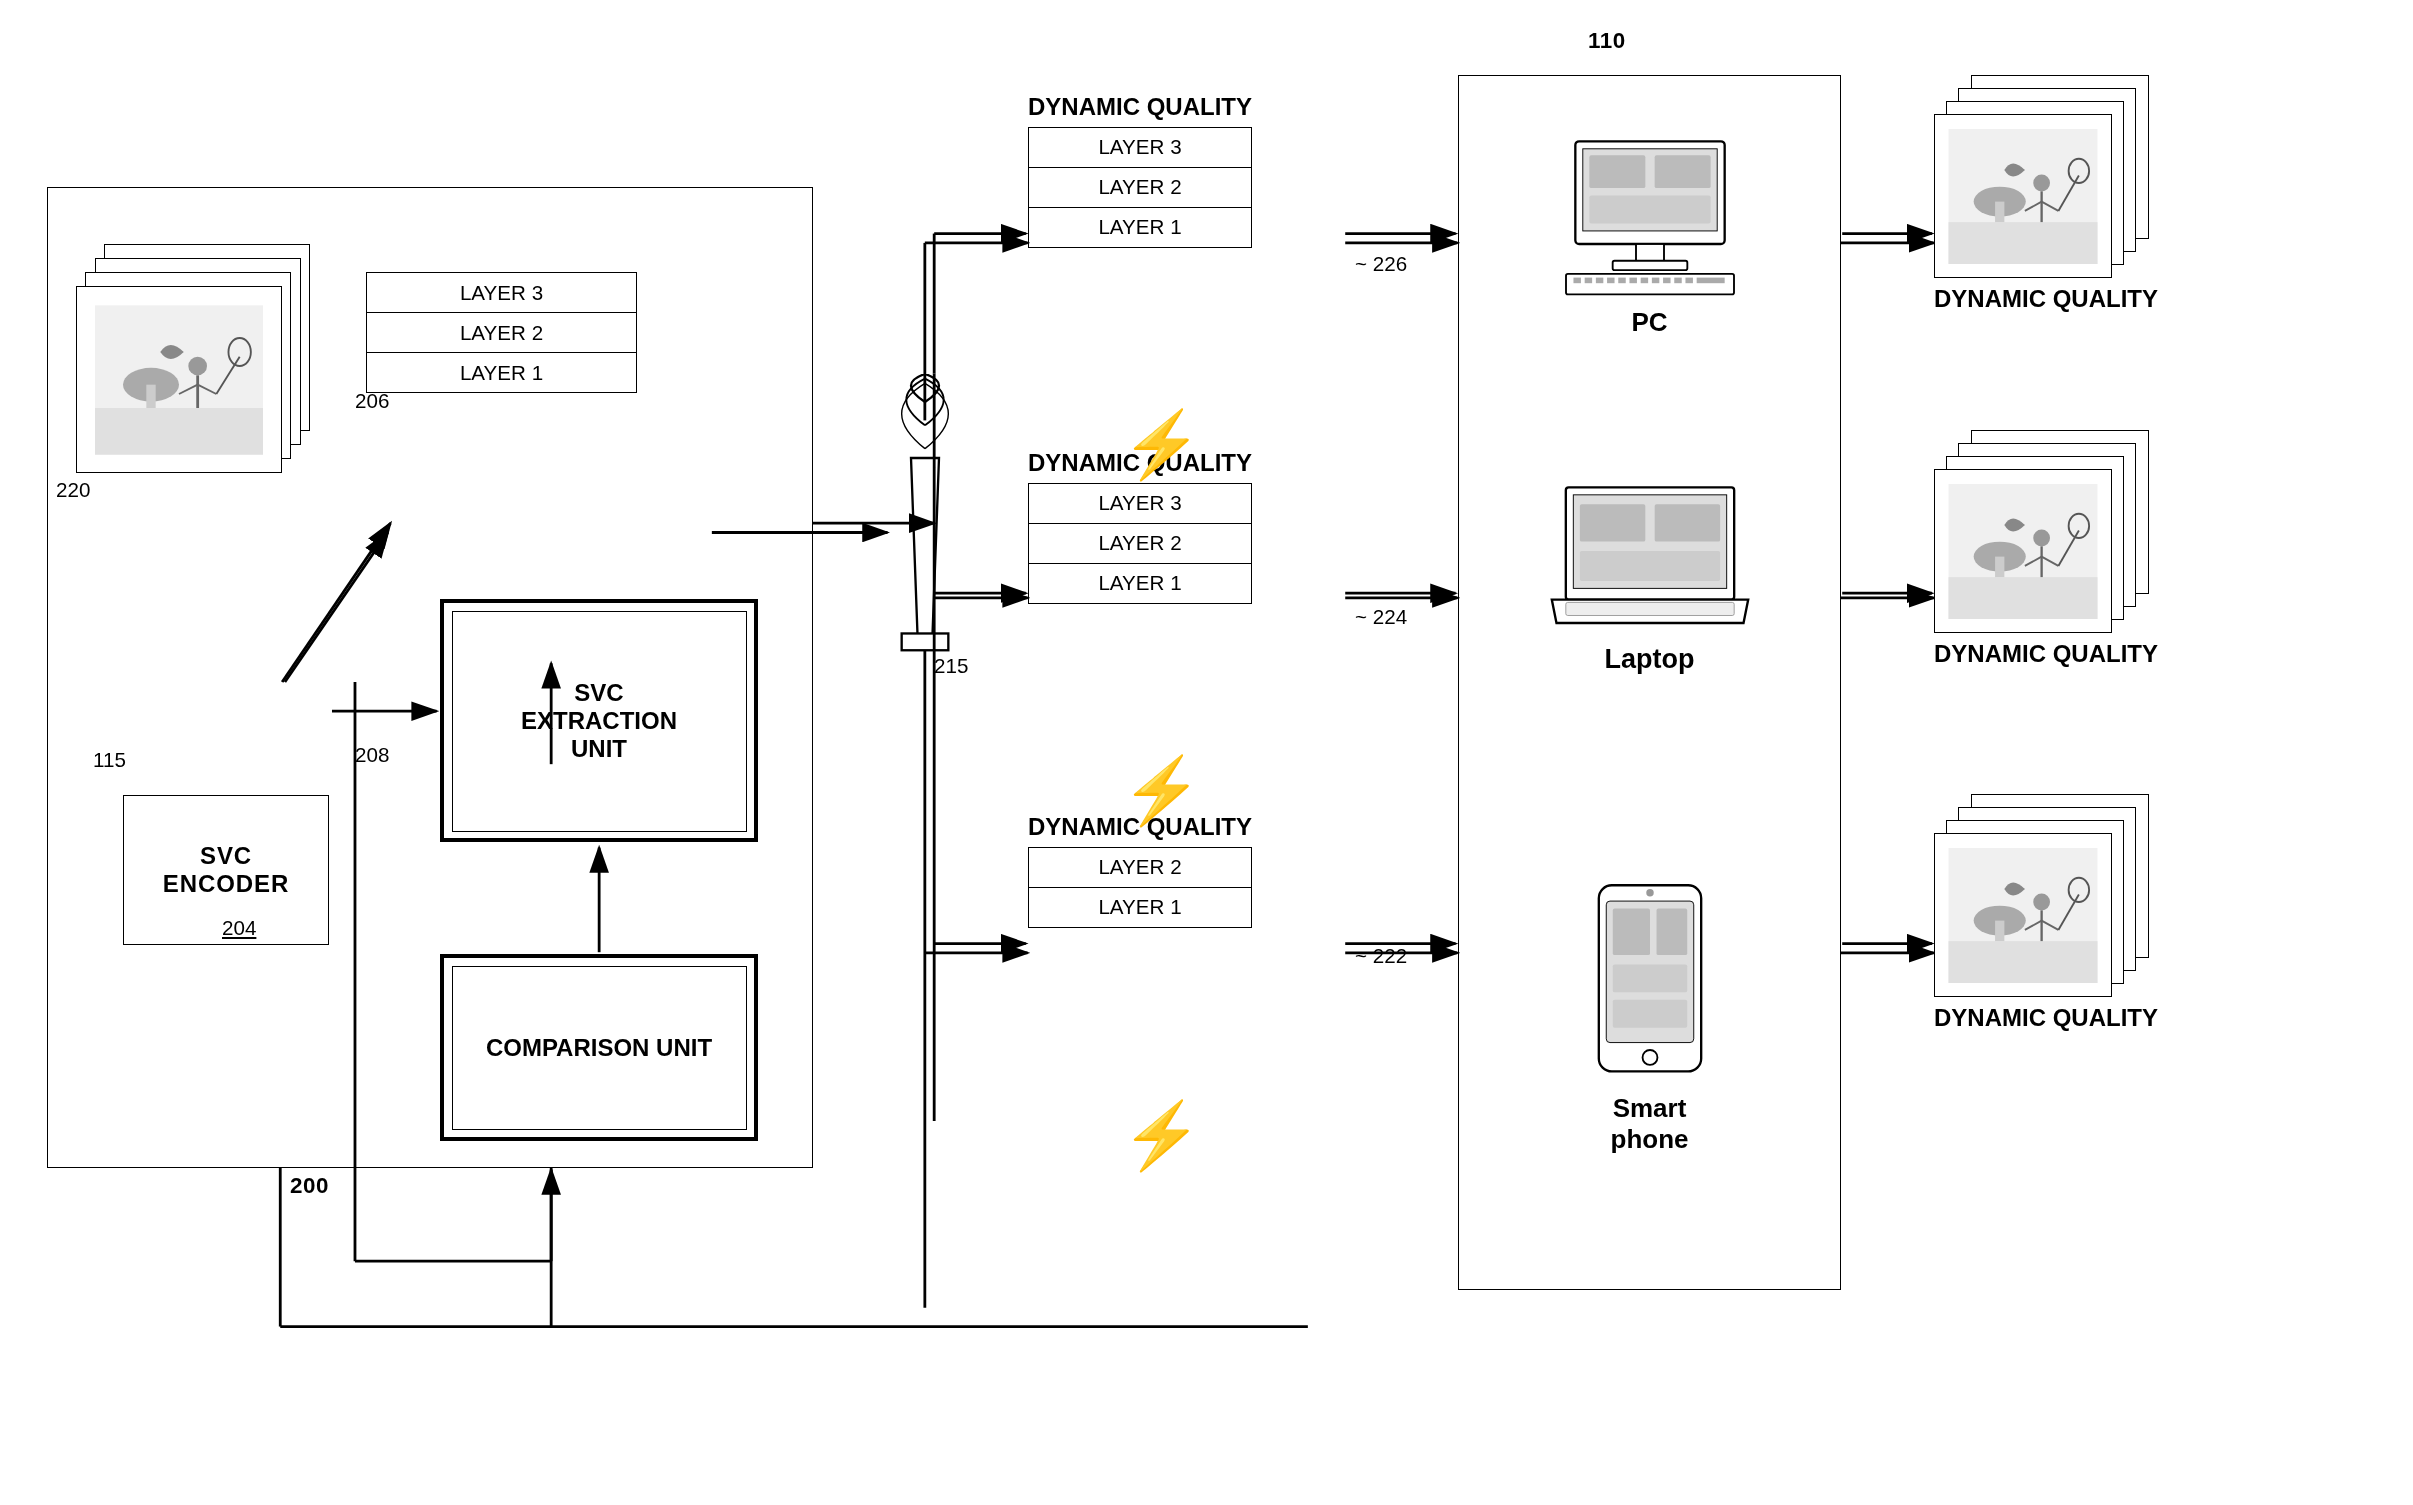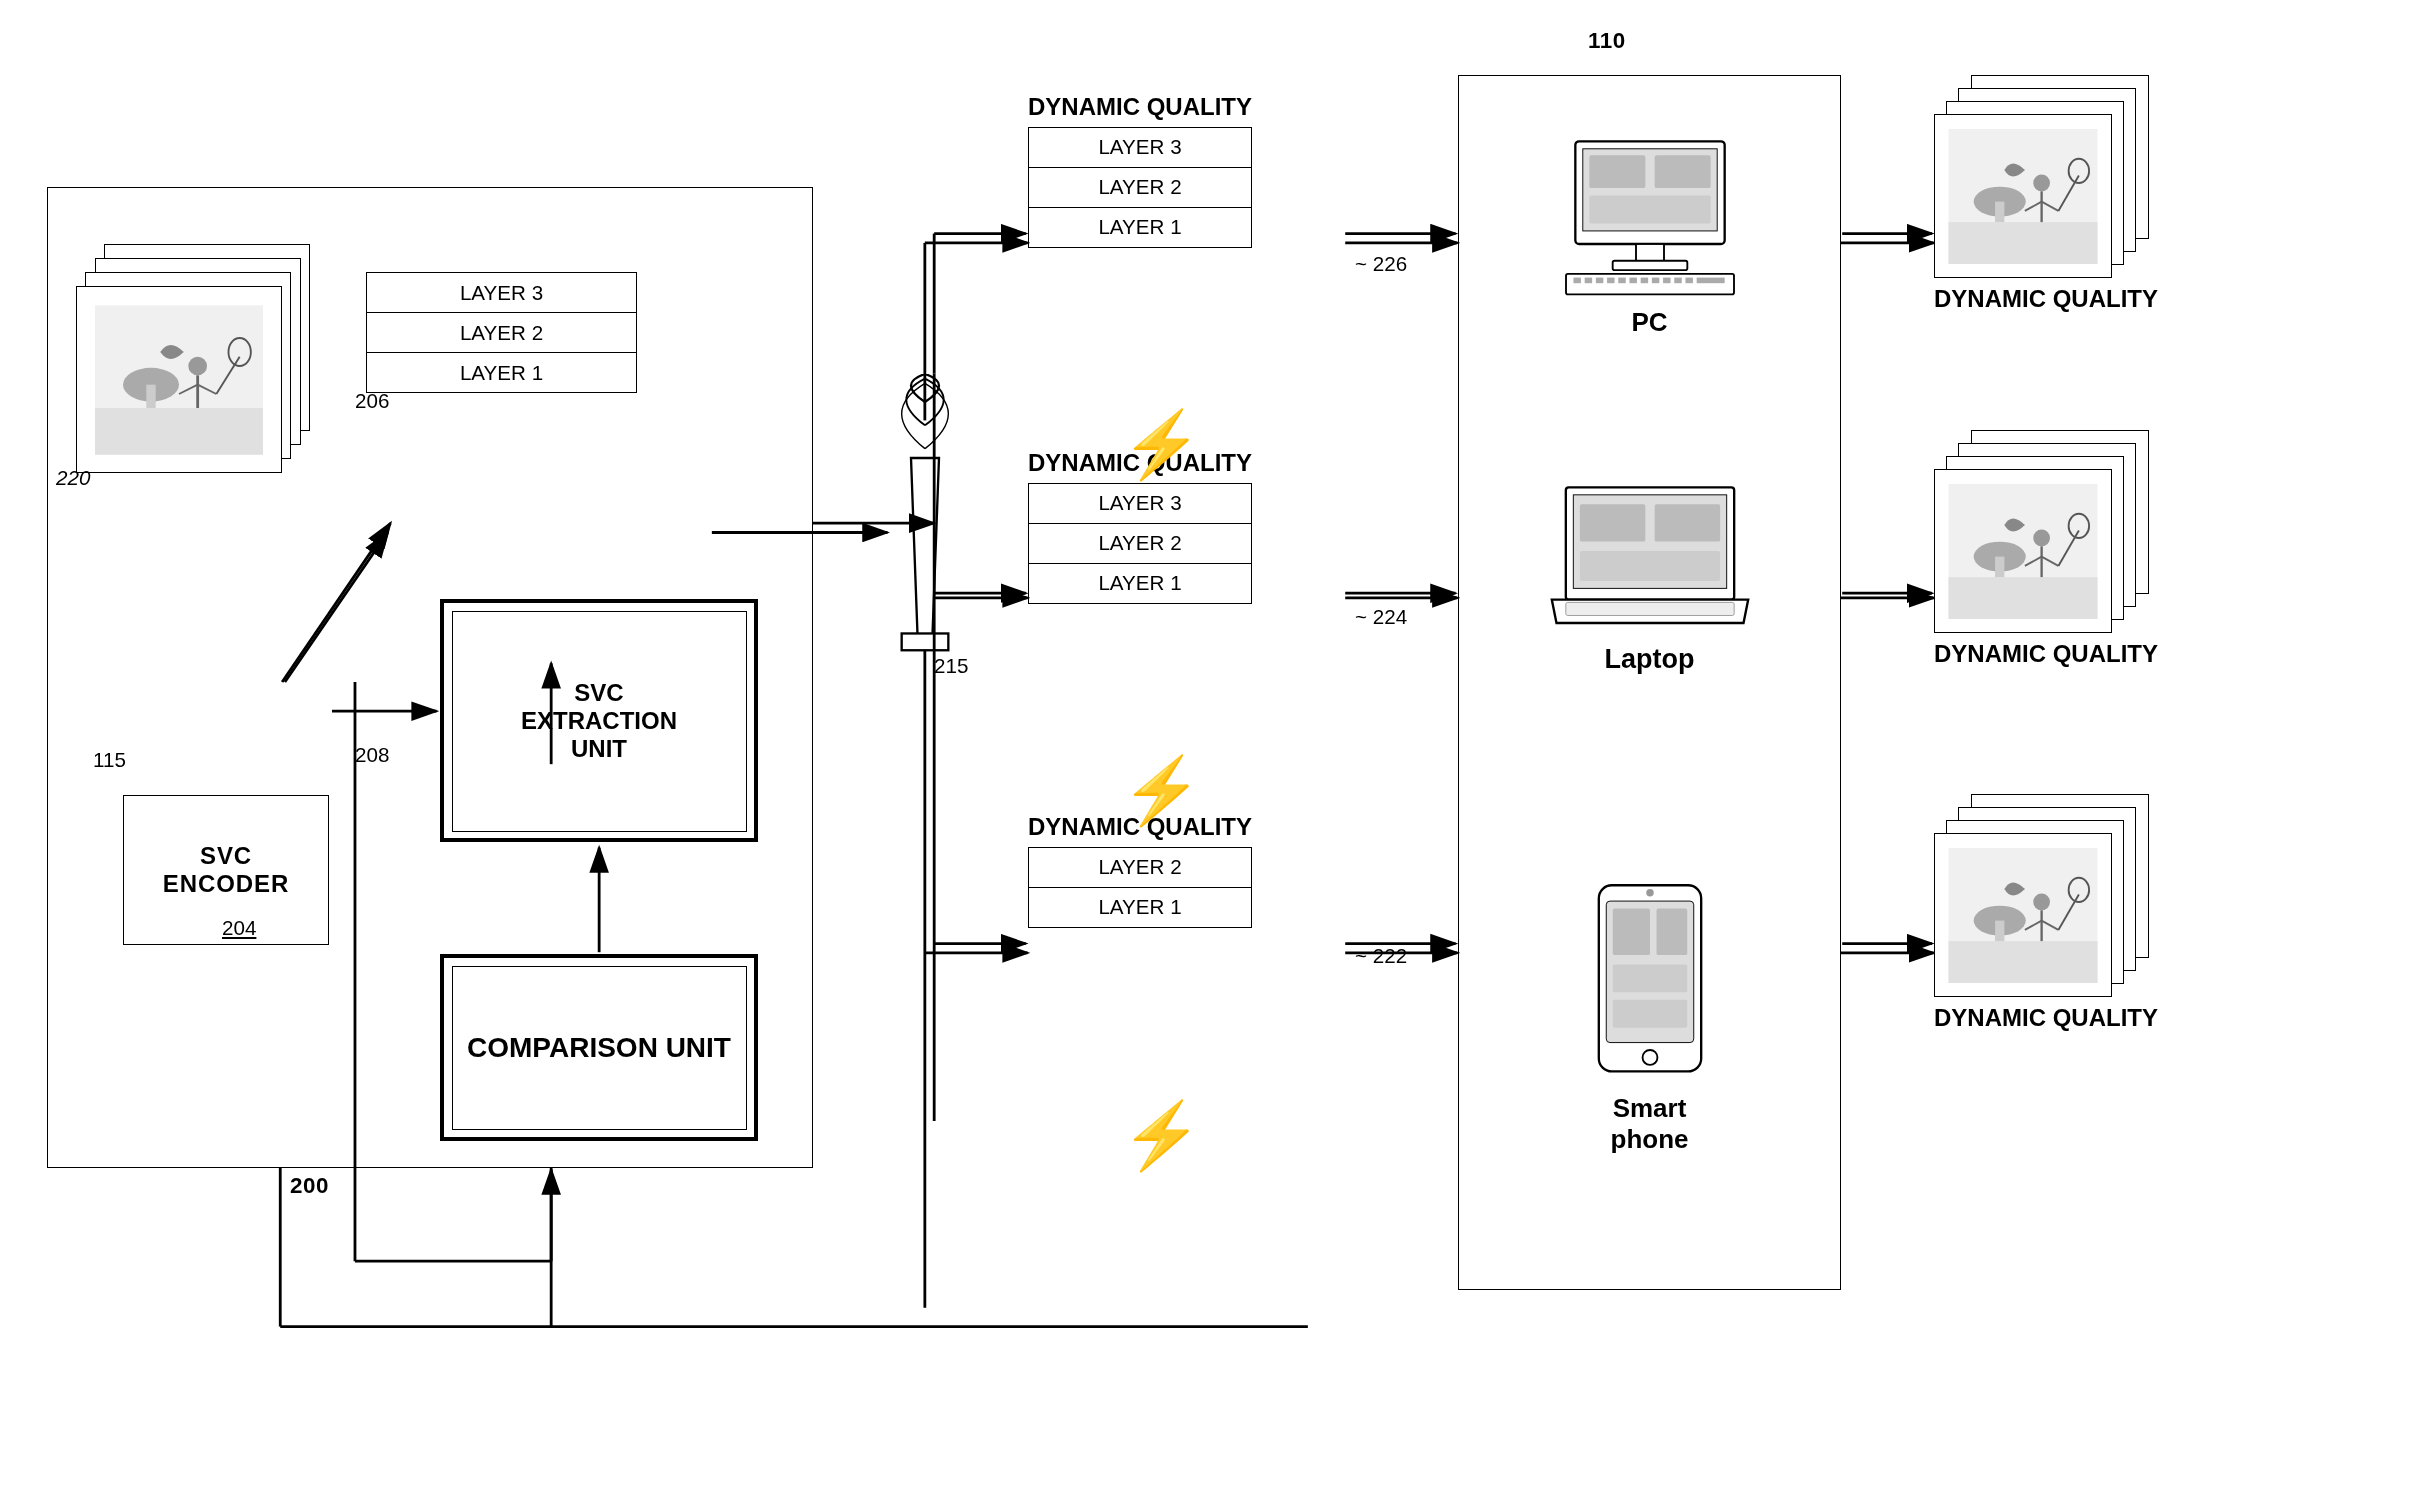--- a/index.html
+++ b/index.html
@@ -76,21 +76,21 @@
     .comparison-inner {
       position: absolute;
       top: 7.5px; left: 7.5px;
       width: 295px;
       height: 164px;
       border: 1.9px solid #000;
       display: flex;
       align-items: center;
       justify-content: center;
       text-align: center;
-      font-size: 28px;
+      font-size: 24px;
       font-weight: bold;
     }
 
     
     .layers-box {
       position: absolute;
       border: 1.9px solid #000;
     }
     .layer-row {
       border-bottom: 0.9px solid #000;
@@ -283,21 +283,21 @@
   <div class="label" style="top:1173px; left:290px;">200</div>
 
   <div class="label-small" style="top:748px; left:93px;">115</div>
 
   <div class="label-small" style="top:916px; left:222px;text-decoration:underline;">204</div>
 
   <div class="label-small" style="top:389px; left:355px;">206</div>
 
   <div class="label-small" style="top:743px; left:355px;">208</div>
 
-  <div class="label-small" style="top:466px; left:56px;font-style:italic;">220</div>
+  <div class="label-small" style="top:478px; left:56px;">220</div>
 
   <div class="tower" style="top:374px; left:869px;">
     <svg width="112" height="280" viewBox="0 0 120 300">
 
       <path d="M60 30 Q90 10 60 0 Q30 10 60 30" fill="none" stroke="#000" stroke-width="2.5"></path>
       <path d="M60 55 Q100 25 60 5 Q20 25 60 55" fill="none" stroke="#000" stroke-width="2"></path>
       <path d="M60 80 Q110 40 60 10 Q10 40 60 80" fill="none" stroke="#000" stroke-width="1.5"></path>
 
       <polygon points="45,90 75,90 68,280 52,280" fill="#fff" stroke="#000" stroke-width="2.5"></polygon>
 

